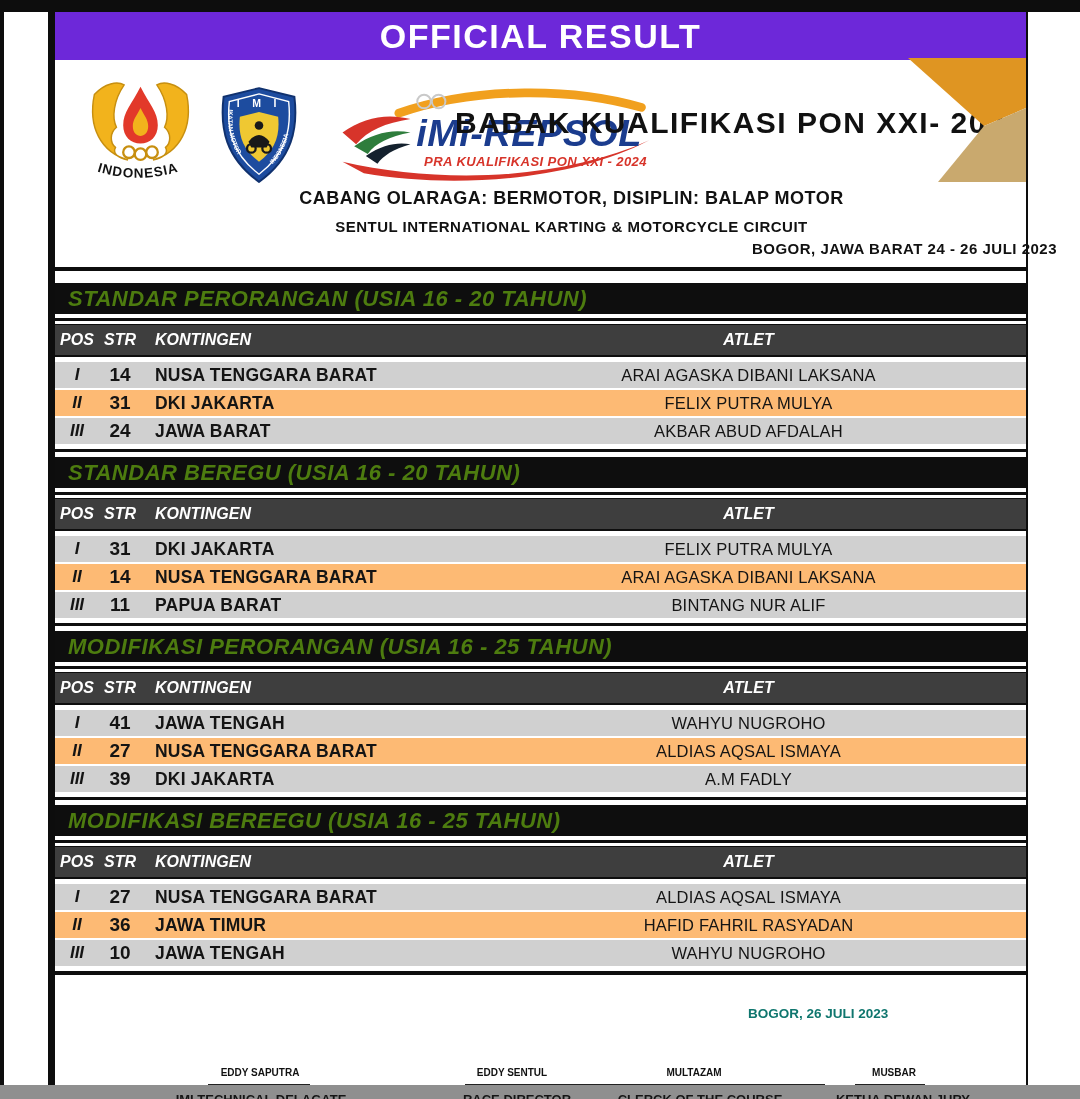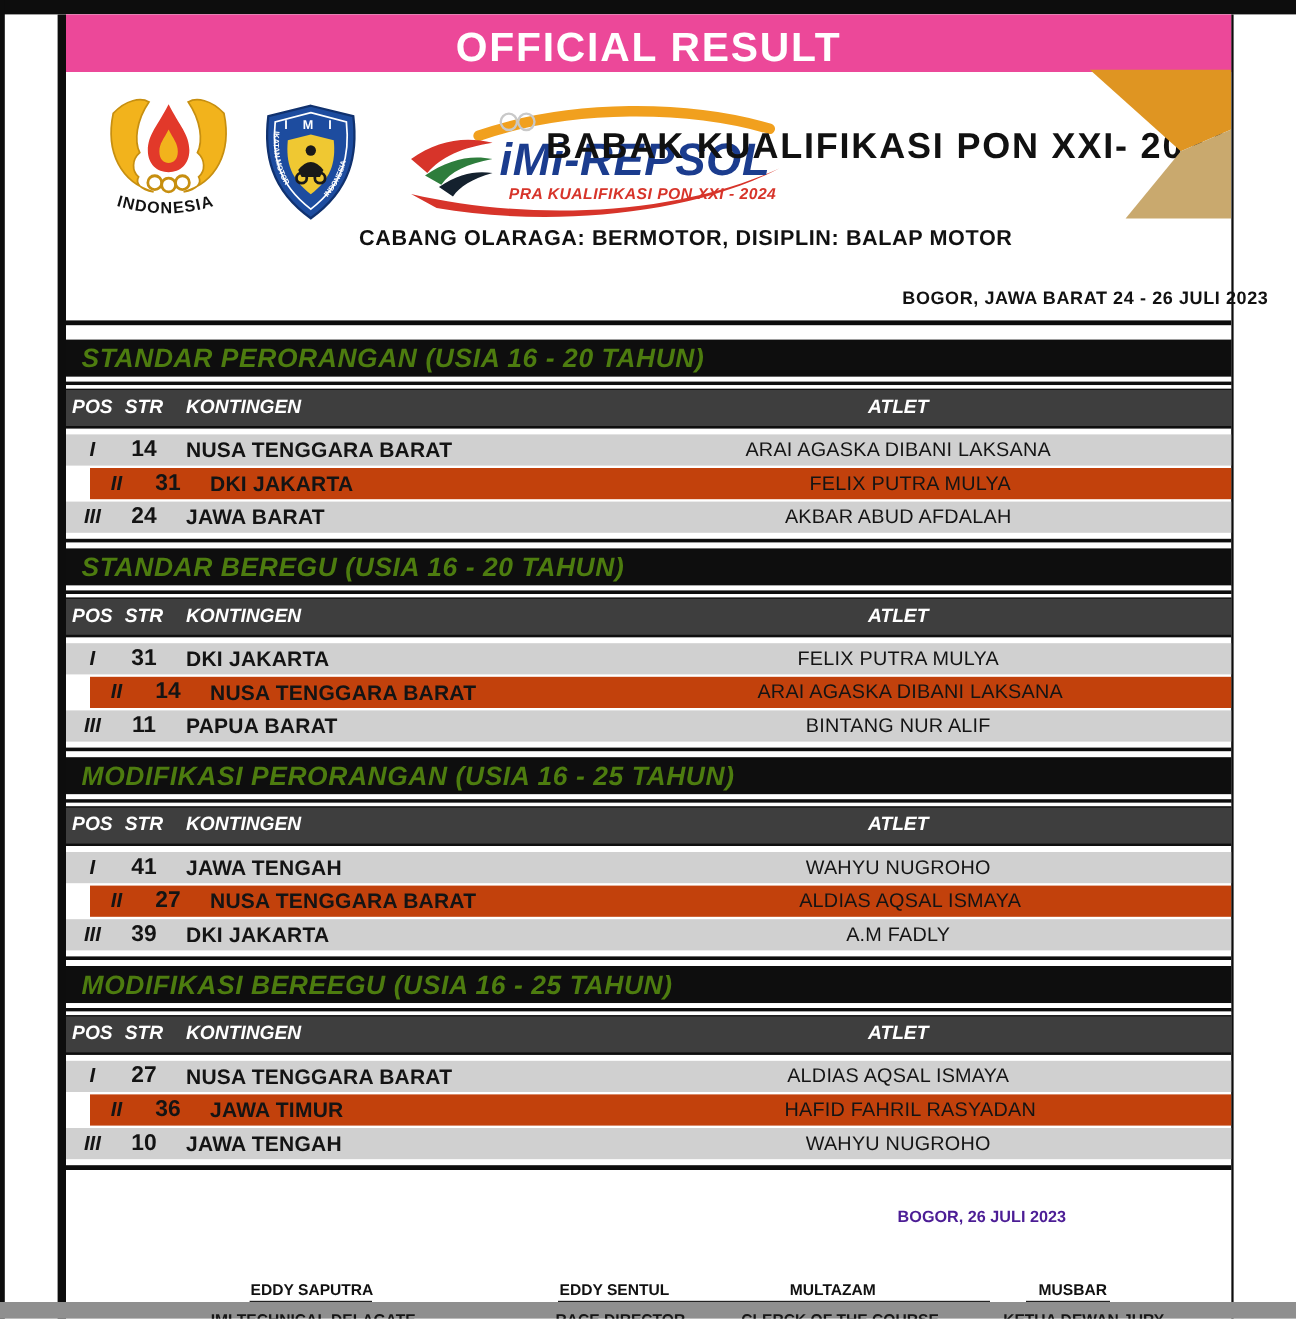--- a/index.html
+++ b/index.html
@@ -10,21 +10,21 @@
   }
   .top-strip{position:absolute;left:0;top:0;width:1080px;height:12px;background:#0d0d0d;}
   .left-strip{position:absolute;left:0;top:0;width:4px;height:1099px;background:#0d0d0d;}
 
   .page{
     position:absolute;left:48px;top:12px;width:971px;height:1087px;
     border-left:7px solid #0d0d0d;border-right:2px solid #0d0d0d;background:#fff;
   }
 
   
-  .banner{height:48px;background:#ec4899;display:flex;align-items:flex-end;justify-content:center;}
+  .banner{height:48px;background:#6d28d9;display:flex;align-items:center;justify-content:center;}
   .banner-text{color:#ffffff;font-size:34px;font-weight:bold;letter-spacing:1.5px;}
 
   
   .header-box{position:relative;height:207px;border-bottom:4px solid #0d0d0d;background:#fff;}
   .koni-logo{position:absolute;left:23px;top:14px;}
   .imi-badge{position:absolute;left:160px;top:26px;}
   .repsol-logo{position:absolute;left:272px;top:22px;}
   .event-title{
     position:absolute;left:400px;top:46px;width:540px;text-align:center;
     font-size:30px;font-weight:bold;letter-spacing:1.5px;color:#111;white-space:nowrap;
@@ -45,35 +45,35 @@
   .sec-sep-b{height:3px;background:#fff;}
   .grid{display:grid;grid-template-columns:44px 42px 330px 1fr;align-items:center;}
   .cols-bar{height:30px;background:#3e3e3e;border-top:1px solid #0e0e0e;border-bottom:2px solid #0e0e0e;}
   .col-h{color:#fff;font-size:16px;font-weight:bold;font-style:italic;white-space:nowrap;}
   .col-h.c-pos,.col-h.c-str{justify-self:center;}
   .col-h.c-kontingen{padding-left:14px;}
   .col-h.c-atlet{justify-self:center;}
   .rows{padding-top:3px;}
   .row{height:26px;margin-top:2px;}
   .row.shade{background:#d0d0d0;}
-  .row.plain{background:#c2410c;margin-left:20px;}
+  .row.plain{background:#fdba74;}
   .cell{color:#141414;white-space:nowrap;}
   .cell-pos{justify-self:center;font-size:17px;font-weight:bold;font-style:italic;}
   .cell-str{justify-self:center;font-size:19px;font-weight:bold;}
   .cell-kontingen{padding-left:14px;font-size:17.5px;font-weight:bold;letter-spacing:0.2px;}
   .cell-atlet{justify-self:center;font-size:16.5px;font-weight:normal;letter-spacing:0.2px;}
   .sec-end{height:3px;background:#0e0e0e;margin-top:5px;margin-bottom:5px;}
   .result-section:last-of-type .sec-end{height:4px;margin-bottom:0;}
 
   
   .footer{position:relative;height:133px;background:#fff;}
   .footer-date{position:absolute;left:693px;top:31px;width:140px;text-align:center;
-    font-size:13.5px;font-weight:bold;color:#4c1d95;white-space:nowrap;}
+    font-size:13.5px;font-weight:bold;color:#0f766e;white-space:nowrap;}
   .sig-name{position:absolute;top:92px;width:160px;text-align:center;
-    font-size:13px;font-weight:bold;color:#111;white-space:nowrap;}
+    font-size:10px;font-weight:bold;color:#111;white-space:nowrap;}
   .sig-1{left:125px;} .sig-2{left:377px;} .sig-3{left:559px;} .sig-4{left:759px;}
   .sig-line{position:absolute;top:109px;height:2px;background:#222;}
   .sig-line-1{left:153px;width:102px;}
   .sig-line-2{left:410px;width:360px;}
   .sig-line-3{left:800px;width:70px;}
   .sig-role{position:absolute;top:117px;width:200px;text-align:center;
     font-size:13px;font-weight:bold;color:#151515;white-space:nowrap;z-index:6;}
   .role-1{left:106px;} .role-2{left:362px;} .role-3{left:545px;} .role-4{left:748px;}
 
   .bottom-band{position:absolute;left:0;top:1085px;width:1080px;height:14px;background:#8f8f8f;z-index:3;}
@@ -146,20 +146,21 @@
     </svg>
 
     <div class="event-title">BABAK KUALIFIKASI PON XXI- 2024</div>
 
     <svg class="corner-arrow" width="118" height="128" viewBox="0 0 118 128">
       <polygon points="0,0 118,0 118,50 76,68" fill="#df9522"></polygon>
       <polygon points="76,68 118,50 118,124 30,124" fill="#c9a96e"></polygon>
     </svg>
 
     <div class="hline hline1">CABANG OLARAGA: BERMOTOR, DISIPLIN: BALAP MOTOR</div>
+    <div class="hline hline2">SENTUL INTERNATIONAL KARTING &amp; MOTORCYCLE CIRCUIT</div>
     <div class="hline hline3">BOGOR, JAWA BARAT 24 - 26 JULI 2023</div>
   </div>
 
   <div class="header-gap"></div>
 
   <div id="sections-host">
   <section class="result-section">
     <div class="sec-title-bar">
       <span class="sec-title">STANDAR PERORANGAN (USIA 16 - 20 TAHUN)</span>
     </div>

